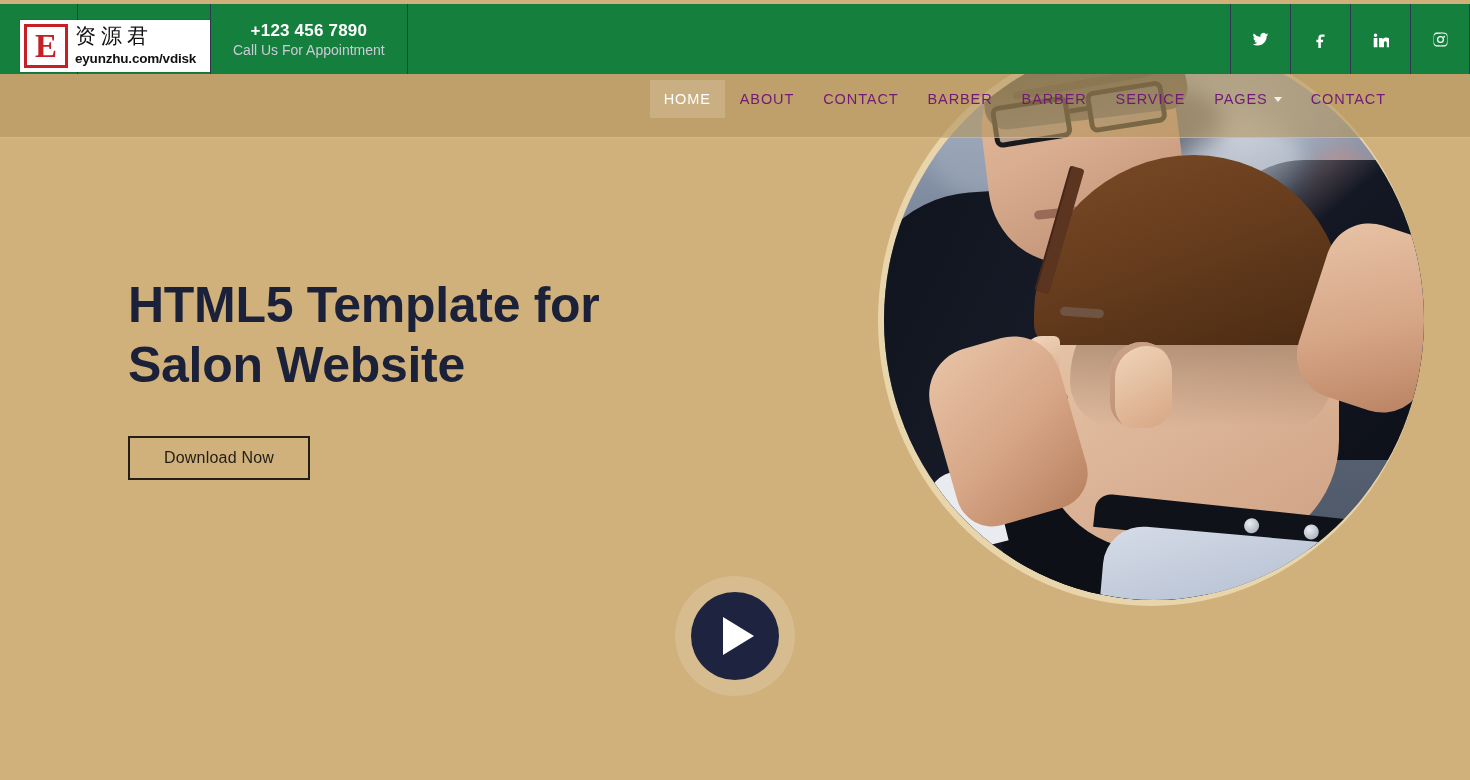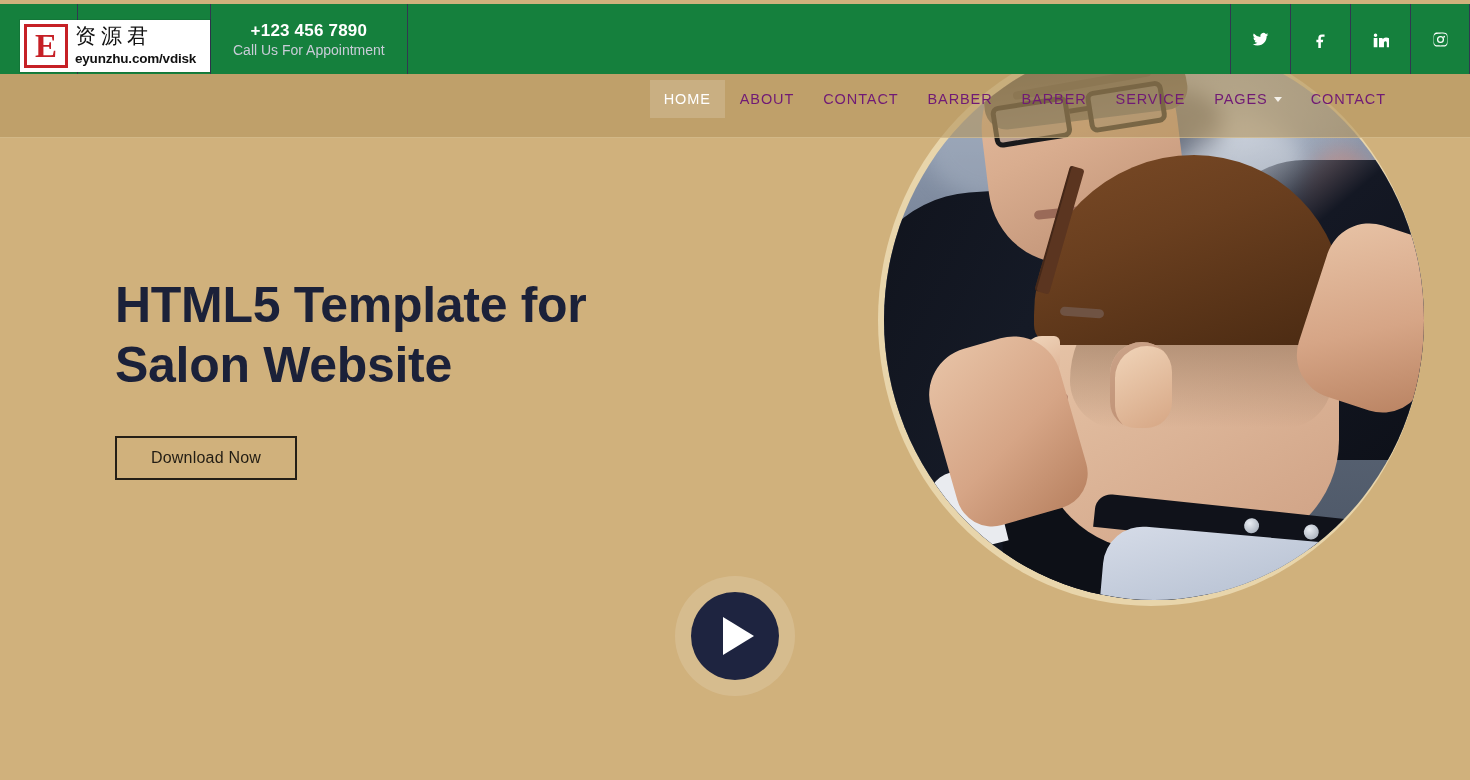--- a/index.html
+++ b/index.html
@@ -377,21 +377,21 @@
     border-left: 4.5px solid transparent;
     border-right: 4.5px solid transparent;
     border-top: 5px solid #f4f1ea;
     display: inline-block;
     margin-top: 2px;
   }
 
   
   .hero-copy {
     position: absolute;
-    left: 115px;
+    left: 128px;
     top: 275px;
     width: 640px;
     z-index: 10;
   }
 
   .hero-title {
     font-size: 50px;
     line-height: 60px;
     font-weight: 800;
     color: #1b2139;

